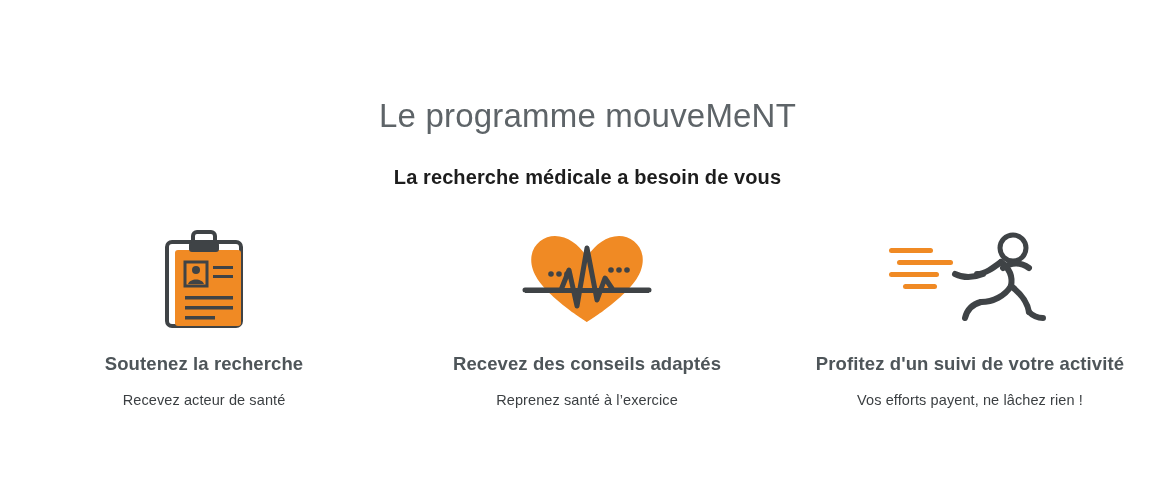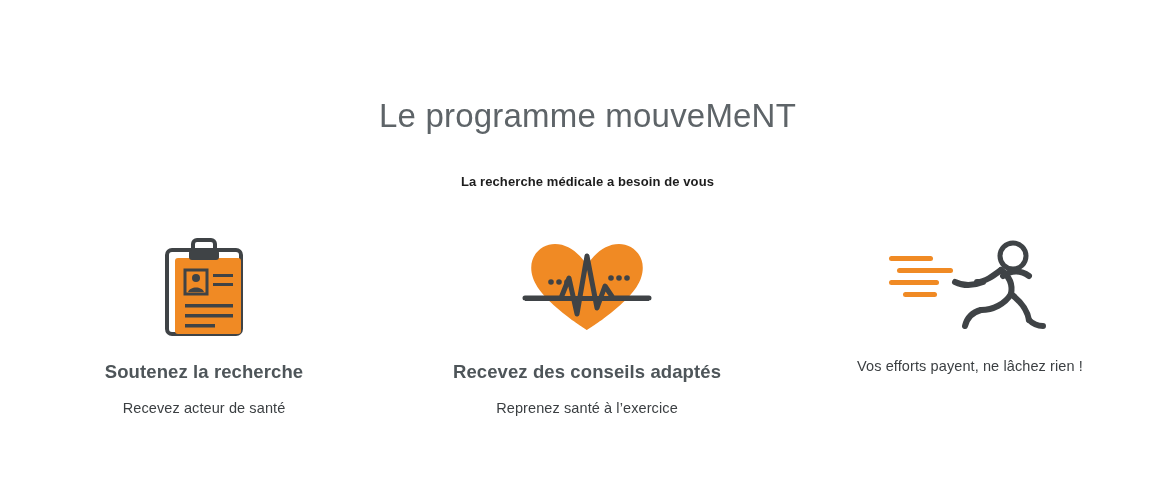--- a/index.html
+++ b/index.html
@@ -24,24 +24,24 @@
     font-size: 33px;
     font-weight: 400;
     color: #5e6468;
     letter-spacing: 0.2px;
     margin: 0;
     padding-top: 98px;
     line-height: 1.1;
   }
   .subhead {
     text-align: center;
-    font-size: 13px;
+    font-size: 20px;
     font-weight: bold;
     color: #1d1d1d;
-    margin: 12px;
+    margin: 4px;
     padding-top: 28px;
     letter-spacing: 0.1px;
   }
   .features {
     display: flex;
     justify-content: flex-start;
     align-items: flex-start;
     margin: 0 auto;
     padding-top: 30px;
     width: 1150px;
@@ -149,17 +149,18 @@
 
           <path d="M98 48C88 52 78 52 70 48" fill="none" stroke="#3f4346" stroke-width="6" stroke-linecap="round"></path>
           <path d="M118 42C126 36 136 36 144 42" fill="none" stroke="#3f4346" stroke-width="6" stroke-linecap="round"></path>
 
           <path d="M126 60C120 70 108 76 96 76" fill="none" stroke="#3f4346" stroke-width="6" stroke-linecap="round"></path>
           <path d="M96 76C88 78 82 84 80 92" fill="none" stroke="#3f4346" stroke-width="6" stroke-linecap="round"></path>
           <path d="M126 60C134 66 142 74 144 86" fill="none" stroke="#3f4346" stroke-width="6" stroke-linecap="round"></path>
           <path d="M144 86C148 90 152 92 158 92" fill="none" stroke="#3f4346" stroke-width="6" stroke-linecap="round"></path>
         </svg>
       </div>
+      <h3 class="feature-title">Profitez d'un suivi de votre activité</h3>
       <p class="feature-desc">Vos efforts payent, ne lâchez rien !</p>
     </div>
 
   </div>
 </div>
 
 </body></html>

